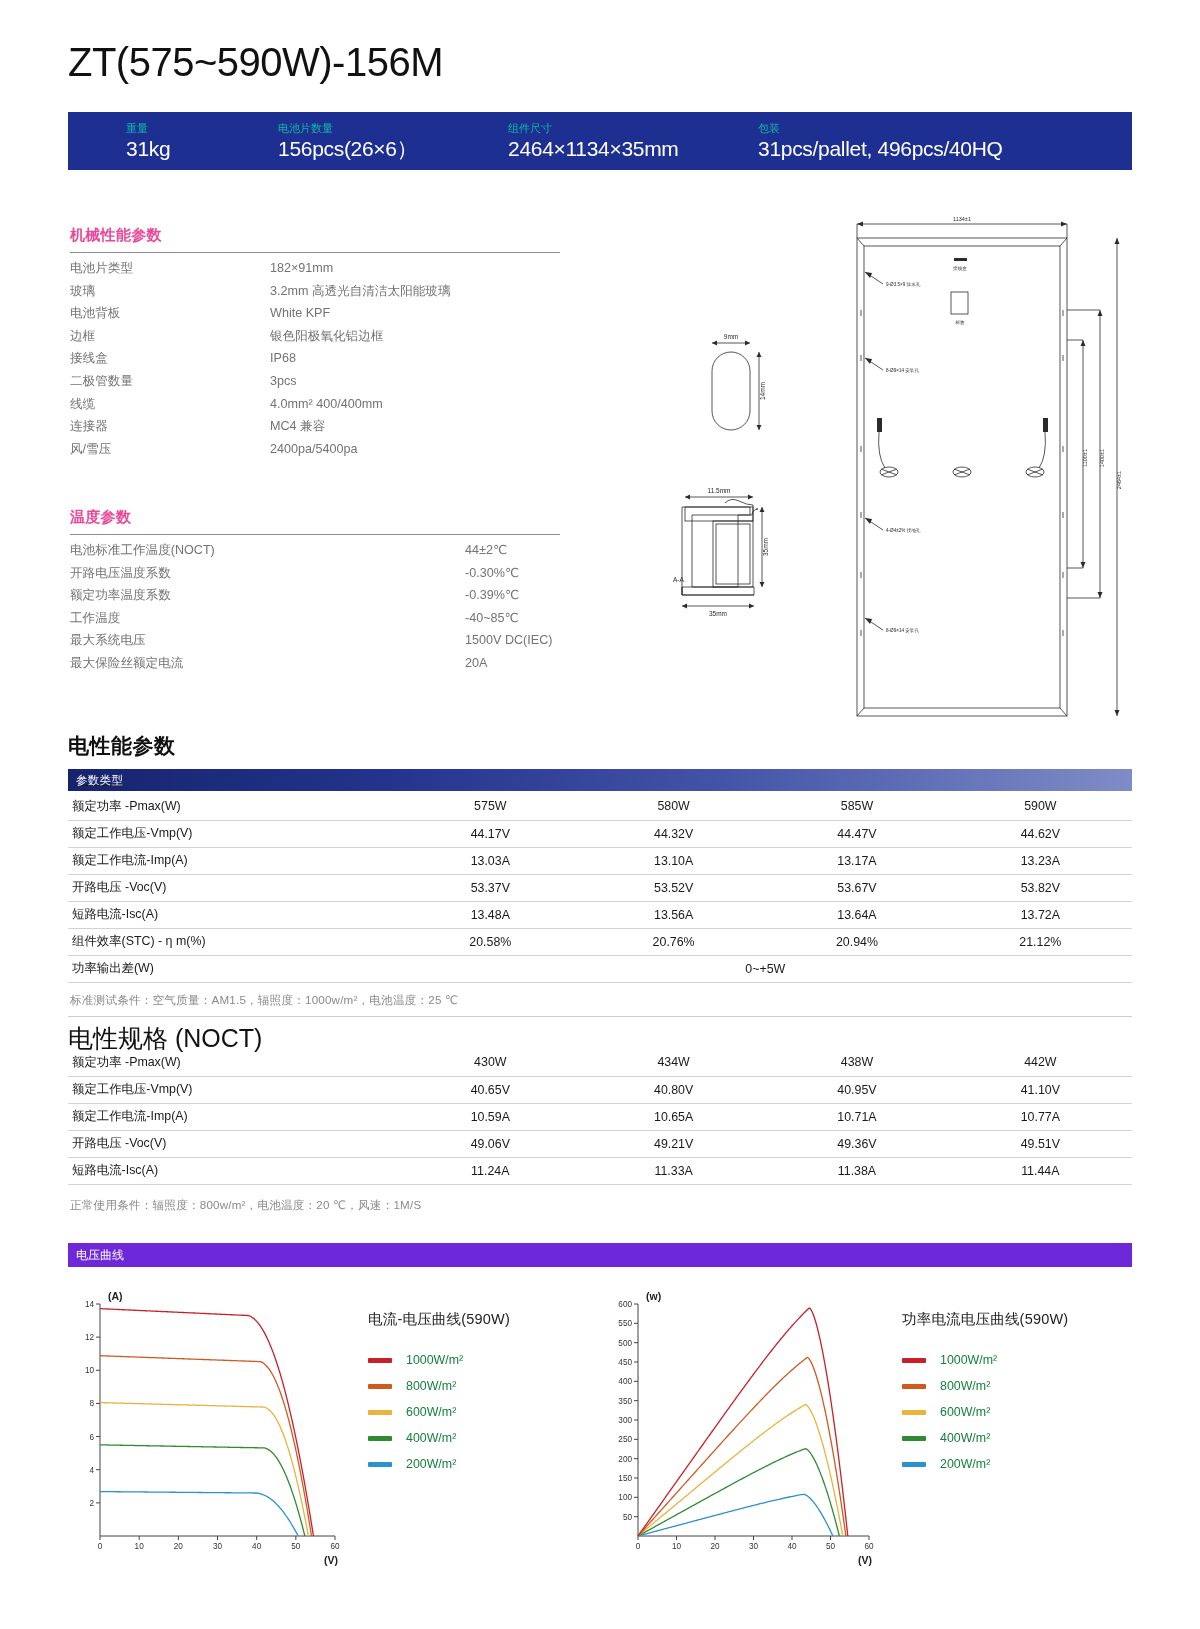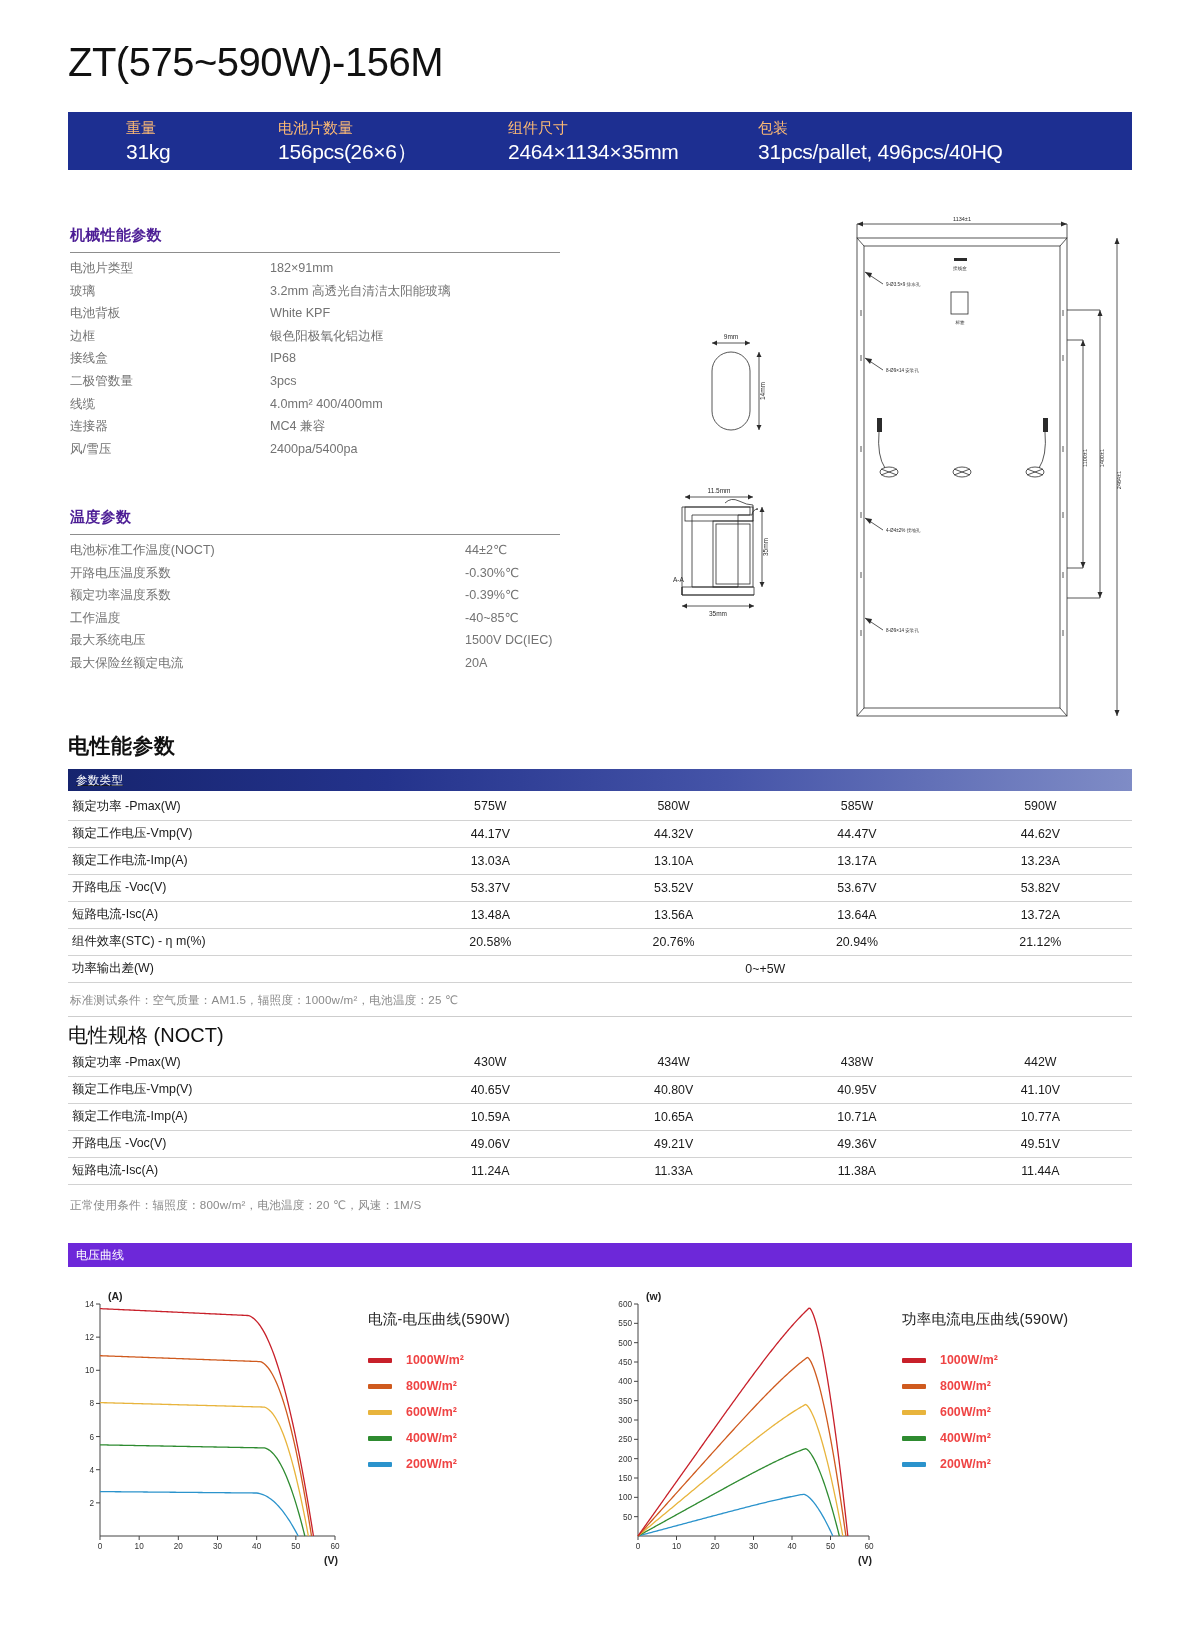--- a/index.html
+++ b/index.html
@@ -25,29 +25,29 @@
     position: absolute; left: 68px; top: 112px;
     width: 1064px; height: 58px;
     background: #1d2f91;
     display: flex; align-items: stretch;
   }
   .summary-cell { display: flex; flex-direction: column; justify-content: center; padding-left: 4px; }
   .sc1 { width: 206px; padding-left: 58px; }
   .sc2 { width: 230px; }
   .sc3 { width: 250px; }
   .sc4 { flex: 1; }
-  .summary-label { color: #fdba74; font-size: 15px; line-height: 1.35; }
+  .summary-label { color: #14b8a6; font-size: 11px; line-height: 1.35; }
   .summary-value { color: #ffffff; font-size: 21px; line-height: 1.2; letter-spacing: -0.3px; }
 
   
   .spec-block { position: absolute; left: 70px; width: 490px; }
   .spec-block.mech { top: 226px; }
   .spec-block.temp { top: 508px; }
   .spec-title {
-    font-size: 15px; font-weight: bold; color: #4c1d95;
+    font-size: 15px; font-weight: bold; color: #ec4899;
     padding-bottom: 7px; letter-spacing: 0.3px;
   }
   .spec-rule { border-top: 1.6px solid #8d8d8d; margin-bottom: 4px; }
   .spec-row { display: flex; align-items: baseline; font-size: 12.6px; line-height: 22.6px; color: #737373; }
   .spec-key { width: 200px; flex: none; }
   .spec-val { flex: 1; }
   .spec-block.temp .spec-key { width: 395px; }
   .spec-block.temp .spec-val { flex: none; width: 95px; }
 
   
@@ -80,42 +80,42 @@
   .tbl tr.first td { border-top: none; }
   .note {
     position: absolute; left: 70px; width: 1060px;
     font-size: 11.6px; color: #8a8a8a; letter-spacing: 0.2px;
   }
   #stc-note { top: 993px; }
   #noct-note { top: 1198px; }
 
   .noct-heading {
     position: absolute; left: 68px; top: 1022px;
-    font-size: 20px; font-weight: 400; color: #111;
+    font-size: 25px; font-weight: 400; color: #111;
   }
   .hairline { position: absolute; left: 68px; width: 1064px; border-top: 1px solid #cdcdcd; }
   #rule-above-noct { top: 1016px; }
 
   
   .curve-bar {
     position: absolute; left: 68px; top: 1243px; width: 1064px; height: 24px;
     background: #6d28d9; display: flex; align-items: center;
   }
   .curve-bar span { color: #fff; font-size: 12px; padding-left: 8px; }
 
   .charts { position: absolute; left: 68px; top: 1282px; width: 1064px; height: 300px; }
   .chart { position: absolute; top: 0; width: 530px; height: 300px; }
   .chart-iv { left: 0; }
   .chart-pv { left: 534px; }
   .chart-plot { position: absolute; left: 0; top: 0; width: 300px; height: 290px; }
   .chart-legend { position: absolute; left: 300px; top: 28px; width: 228px; }
   .legend-title { font-size: 14.5px; color: #222; margin-bottom: 18px; letter-spacing: 0.2px; }
   .legend-item { display: flex; align-items: center; height: 26px; }
   .legend-swatch { width: 24px; height: 5px; flex: none; margin-right: 14px; border-radius: 1px; }
-  .legend-label { font-size: 12.4px; color: #ef4444; font-weight: bold; }
+  .legend-label { font-size: 12.4px; color: #15803d; }
   .axis-unit { font-size: 10.5px; font-weight: bold; fill: #222; }
   .tick-lbl { font-size: 8.2px; fill: #333; font-family: "Liberation Sans", sans-serif; }
 </style>
 </head>
 <body>
 
 <div class="page">
 
   <div class="title">ZT(575~590W)-156M</div>
 

